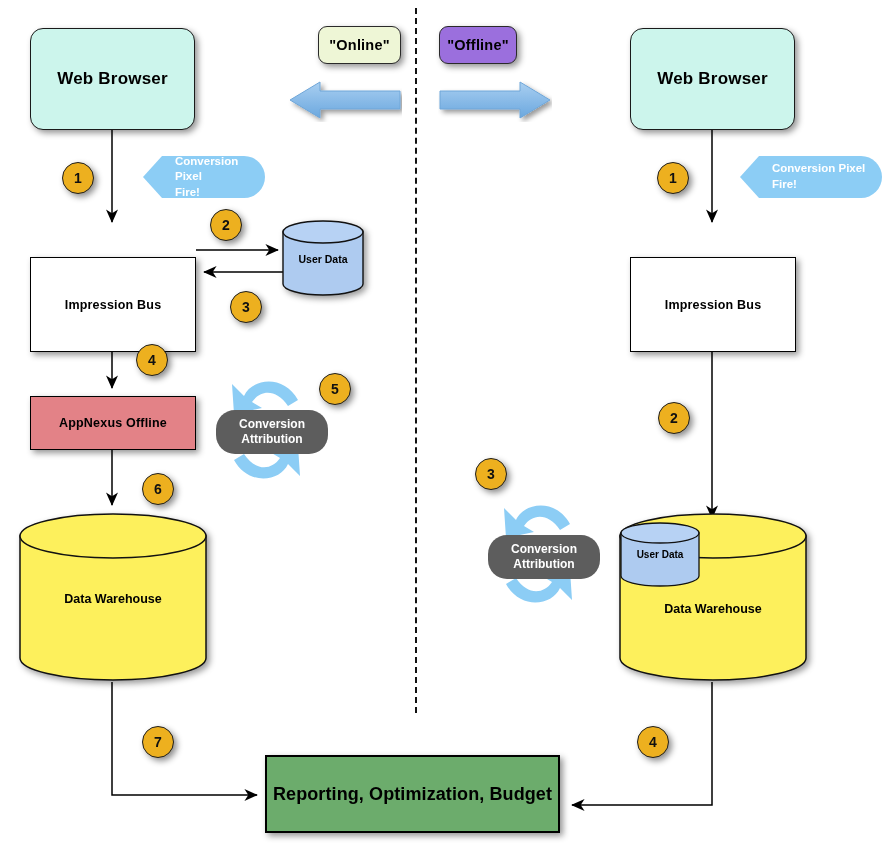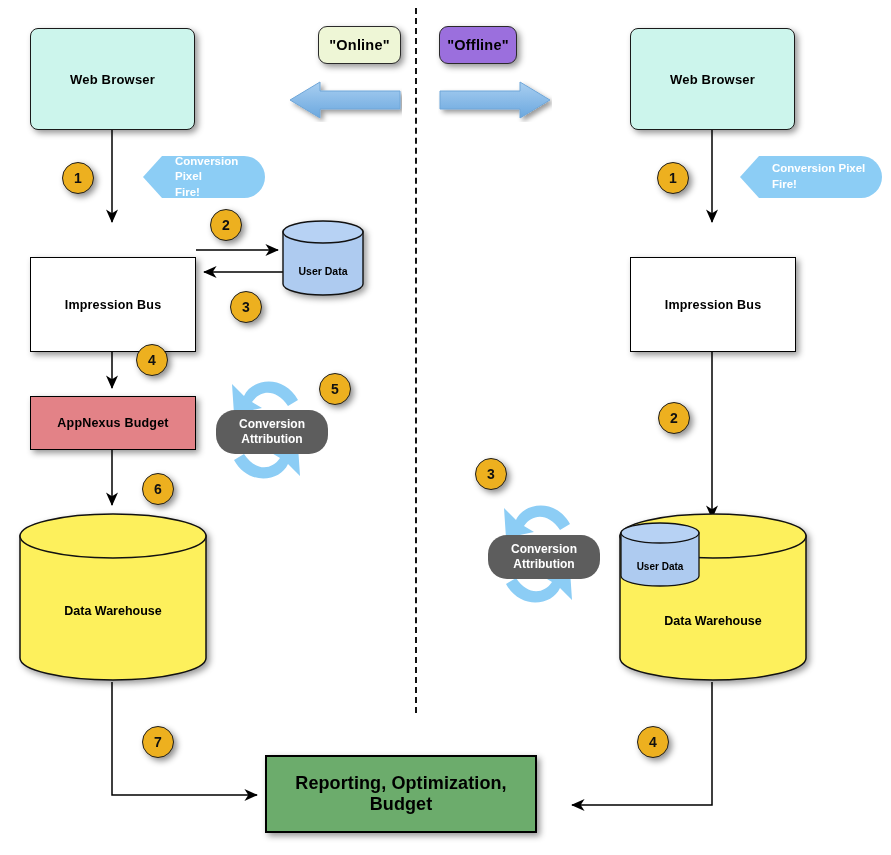--- a/index.html
+++ b/index.html
@@ -15,22 +15,22 @@
 
   
   .node{
     position:absolute;box-sizing:border-box;
     display:flex;align-items:center;justify-content:center;
     text-align:center;
     font-weight:bold;color:#000;
     filter:drop-shadow(3px 3px 3px rgba(0,0,0,.42));
   }
   .browser-box{
-    background:#ccf5ec;border:1.6px solid #1a1a1a;border-radius:8px;
-    font-size:13px;letter-spacing:.2px;
+    background:#ccf5ec;border:1.6px solid #1a1a1a;border-radius:13px;
+    font-size:17px;letter-spacing:.2px;
   }
   .plain-box{
     background:#ffffff;border:1.8px solid #000;
     font-size:12.5px;letter-spacing:.2px;margin-top:27px;
   }
   .bidder-box{
     background:#e38287;border:1.8px solid #000;
     font-size:12.5px;letter-spacing:.2px;
   }
   .green-box{
@@ -41,21 +41,21 @@
     border:1.6px solid #2a2a2a;border-radius:9px;
     font-size:14.5px;letter-spacing:.2px;
   }
   .tag-online{background:#eef6d6;}
   .tag-offline{background:#9b6fdd;}
 
   
   .cyl{position:absolute;filter:drop-shadow(3px 3px 3px rgba(0,0,0,.40));}
   .cyl-label{
     position:absolute;width:100%;text-align:center;
-    font-weight:bold;color:#000;pointer-events:none;margin-top:12px;
+    font-weight:bold;color:#000;pointer-events:none;
   }
 
   
   .lines{position:absolute;left:0;top:0;width:891px;height:855px;pointer-events:none;}
 
   
   .badge{
     position:absolute;width:30px;height:30px;border-radius:50%;
     background:#edb01f;border:1.6px solid #1f1f1f;
     display:flex;align-items:center;justify-content:center;
@@ -170,21 +170,21 @@
       <path d="M1,12 L1,64 A40,11 0 0 0 81,64 L81,12 Z" fill="#aecbf0" stroke="#111" stroke-width="1.4"></path>
       <ellipse cx="41" cy="12" rx="40" ry="11" fill="#b7d2f4" stroke="#111" stroke-width="1.4"></ellipse>
     </svg>
     <div class="cyl-label" style="top:33px;font-size:10.5px;">User Data</div>
   </div>
 
   <div class="badge" style="left:230px;top:291px;">3</div>
 
   <div class="badge" style="left:136px;top:344px;">4</div>
 
-  <div class="node bidder-box" style="left:30px;top:396px;width:166px;height:54px;">AppNexus Budget</div>
+  <div class="node bidder-box" style="left:30px;top:396px;width:166px;height:54px;">AppNexus Offline</div>
 
   <svg class="cycle" style="left:218px;top:366px;" width="96" height="128" viewBox="0 0 96 128">
     <path d="M26,30 C34,12 66,8 80,34 L70,40 C58,22 42,24 34,36 L44,42 L16,48 L14,18 Z" fill="#8ccdf5"></path>
     <path d="M70,98 C62,116 30,120 16,94 L26,88 C38,106 54,104 62,92 L52,86 L80,80 L82,110 Z" fill="#8ccdf5"></path>
   </svg>
   <div class="cycle-pill" style="left:216px;top:410px;width:112px;height:44px;">
     <span>
       <span>Conversion</span><br>
       <span>Attribution</span>
     </span>
@@ -243,15 +243,15 @@
   <div class="abs" style="left:620px;top:522px;width:80px;height:66px;">
     <svg width="80" height="66" viewBox="0 0 80 66">
       <path d="M1,11 L1,54 A39,10 0 0 0 79,54 L79,11 Z" fill="#aecbf0" stroke="#111" stroke-width="1.3"></path>
       <ellipse cx="40" cy="11" rx="39" ry="10" fill="#b7d2f4" stroke="#111" stroke-width="1.3"></ellipse>
     </svg>
     <div class="cyl-label" style="top:27px;font-size:10px;">User Data</div>
   </div>
 
   <div class="badge" style="left:637px;top:726px;">4</div>
 
-  <div class="node green-box" style="left:265px;top:755px;width:272px;height:78px;">Reporting, Optimization, Budget</div>
+  <div class="node green-box" style="left:265px;top:755px;width:295px;height:78px;">Reporting, Optimization, Budget</div>
 
 </div>
 
 </body></html>

